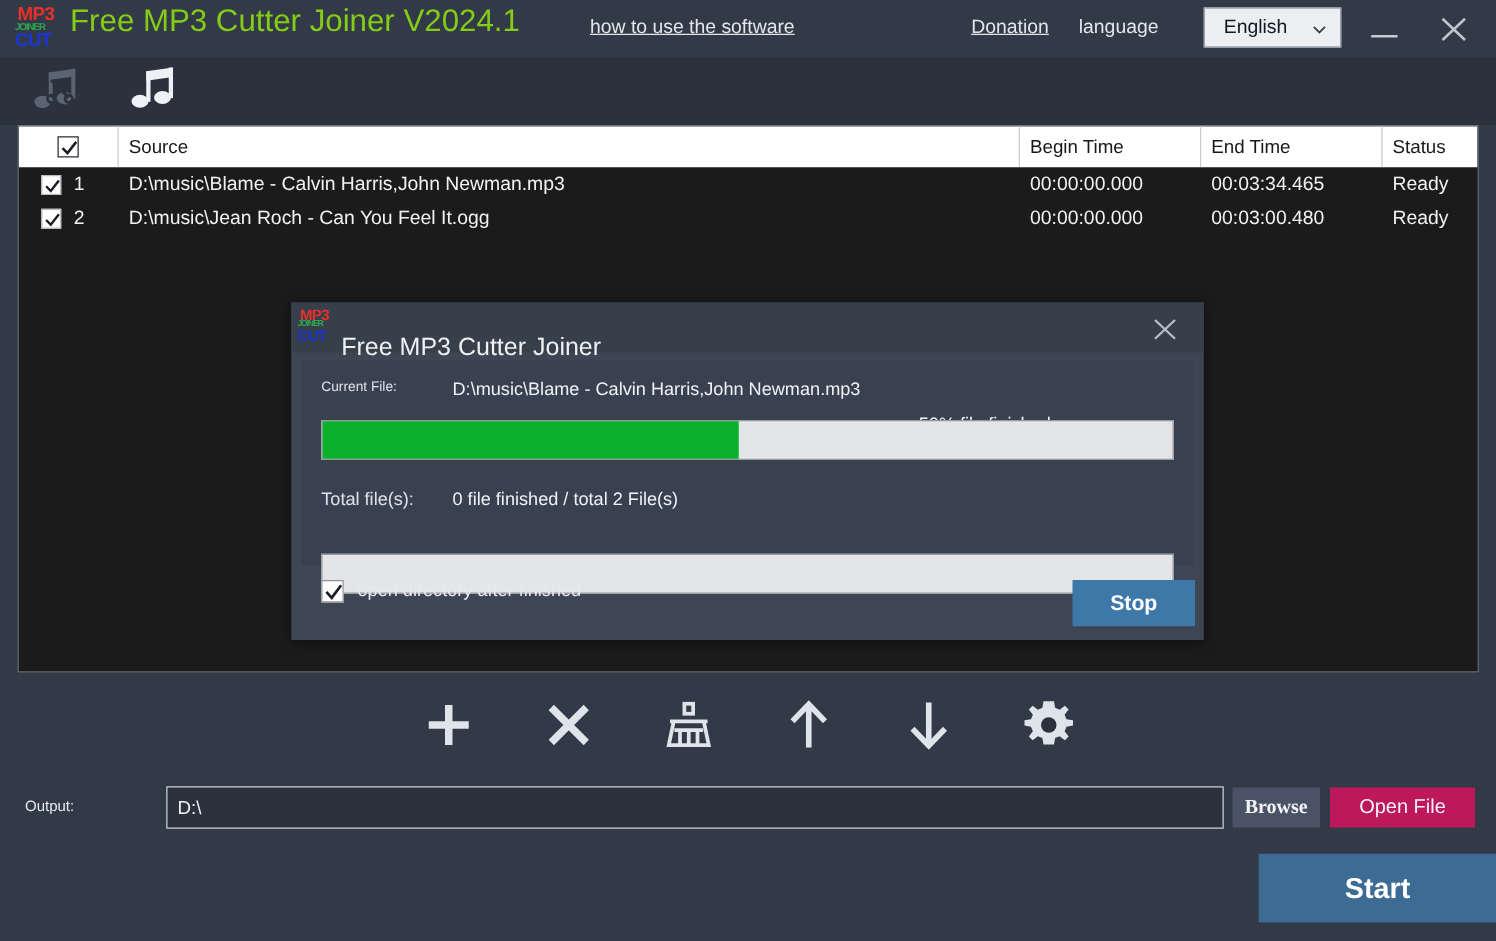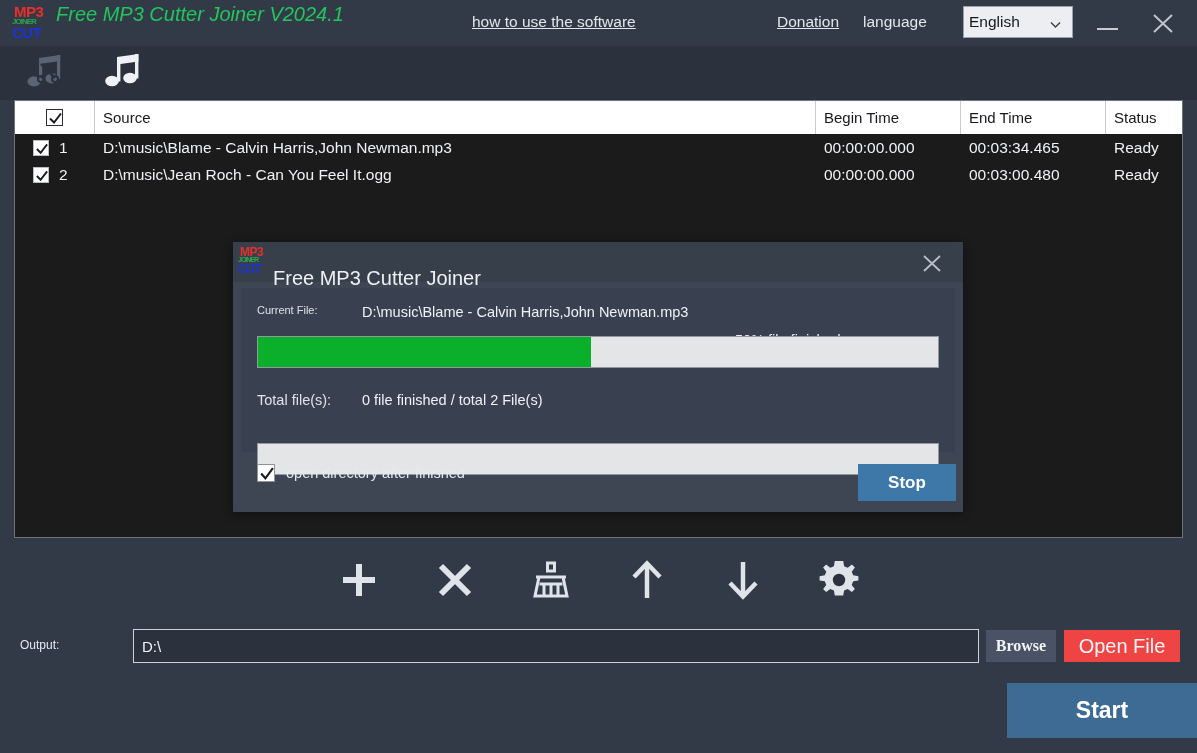--- a/index.html
+++ b/index.html
@@ -29,24 +29,23 @@
     font-family: "Liberation Sans", sans-serif;
     font-weight: bold;
     line-height: 1;
     user-select: none;
   }
   .logo .l1 { position:absolute; left:4px; top:1px; font-size:15px; color:#e8302a; letter-spacing:-0.5px;}
   .logo .l2 { position:absolute; left:2px; top:15px; font-size:8px; color:#2fa84f; letter-spacing:-1px; opacity:.95;}
   .logo .l3 { position:absolute; left:2px; top:22px; font-size:15px; color:#1b34d8; letter-spacing:-0.5px;}
   .app-title {
     position: absolute; left: 56px; top: 3px;
-    font-size: 20px; color: #22c55e; font-weight: 400;
+    font-size: 25px; color: #84cc16; font-weight: 400;
     letter-spacing: 0px;
     white-space: nowrap;
-    font-style: italic;
   }
   .howto {
     position: absolute; left: 472px; top: 13px;
     font-size: 15.5px; color: #e3e7ec;
     text-decoration: underline; cursor: pointer;
     white-space: nowrap;
   }
   .donation {
     position: absolute; left: 777px; top: 13px;
     font-size: 15.5px; color: #e3e7ec;
@@ -56,21 +55,21 @@
     position: absolute; left: 863px; top: 13px;
     font-size: 15.5px; color: #e3e7ec;
   }
   .lang-select {
     position: absolute; left: 963px; top: 6px;
     width: 110px; height: 32px;
     background: #eceef1; border: 1px solid #9aa2ae;
     color: #14181e; font-size: 15.5px;
     font-family: "Liberation Sans", sans-serif;
     display: flex; align-items: center;
-    padding-left: 5px;
+    padding-left: 15px;
     cursor: pointer;
   }
   .lang-select .chev {
     position: absolute; right: 11px; top: 50%; transform: translateY(-55%);
     width: 11px; height: 11px;
   }
   .win-min {
     position: absolute; left: 1090px; top: 10px;
     width: 36px; height: 26px; cursor: pointer;
   }
@@ -251,22 +250,22 @@
     width: 70px; height: 32px;
     background: #4a5365; color: #f2f4f7;
     font-family: "Liberation Serif", serif;
     font-size: 16px; font-weight: bold;
     display: flex; align-items: center; justify-content: center;
     cursor: pointer;
   }
   .btn-openfile {
     position: absolute; left: 1064px; top: 630px;
     width: 116px; height: 32px;
-    background: #ef4444; color: #f2f4f7;
-    font-size: 20px;
+    background: #be185d; color: #f2f4f7;
+    font-size: 16px;
     display: flex; align-items: center; justify-content: center;
     cursor: pointer;
   }
 
   
   .start-btn {
     position: absolute; left: 1007px; top: 683px;
     width: 190px; height: 55px;
     background: #3d6b93; color: #ffffff;
     font-size: 23px; font-weight: bold;

